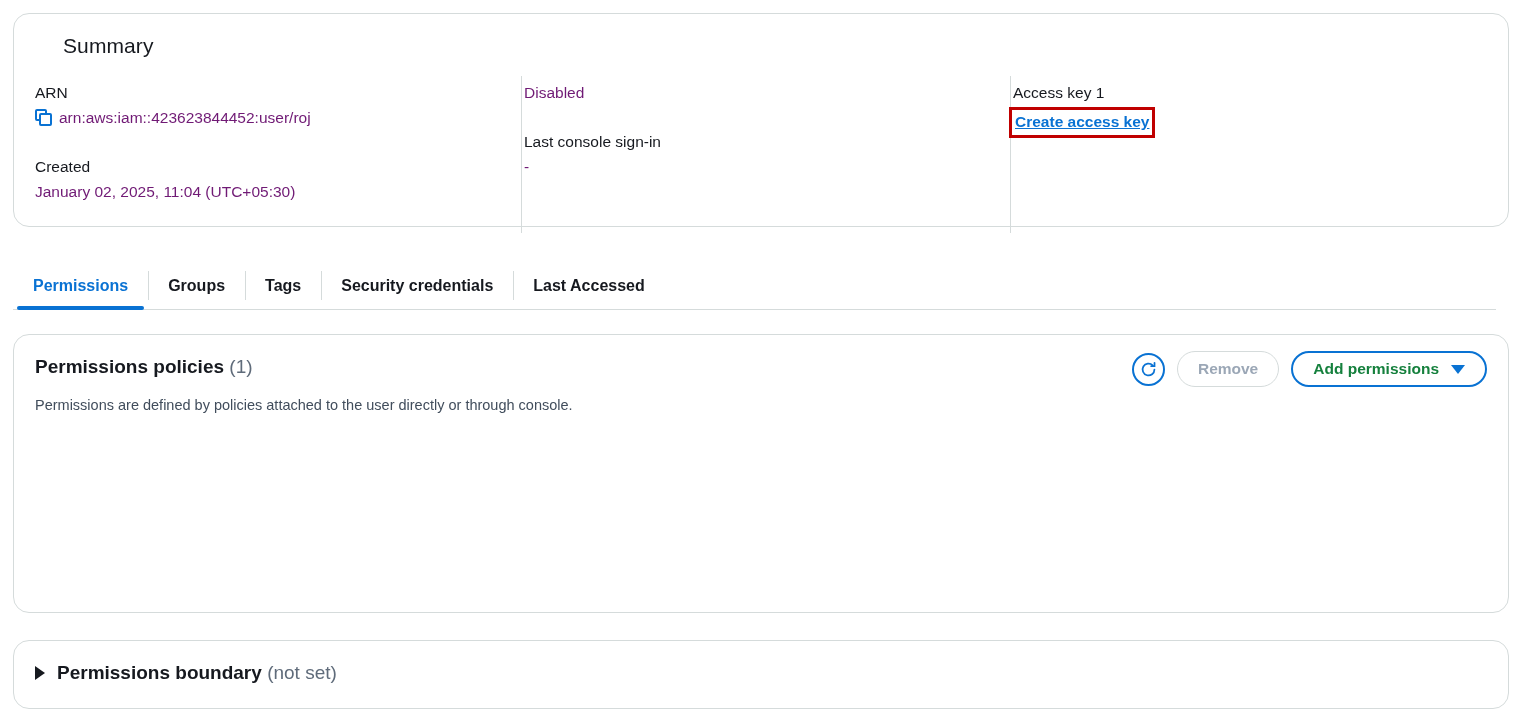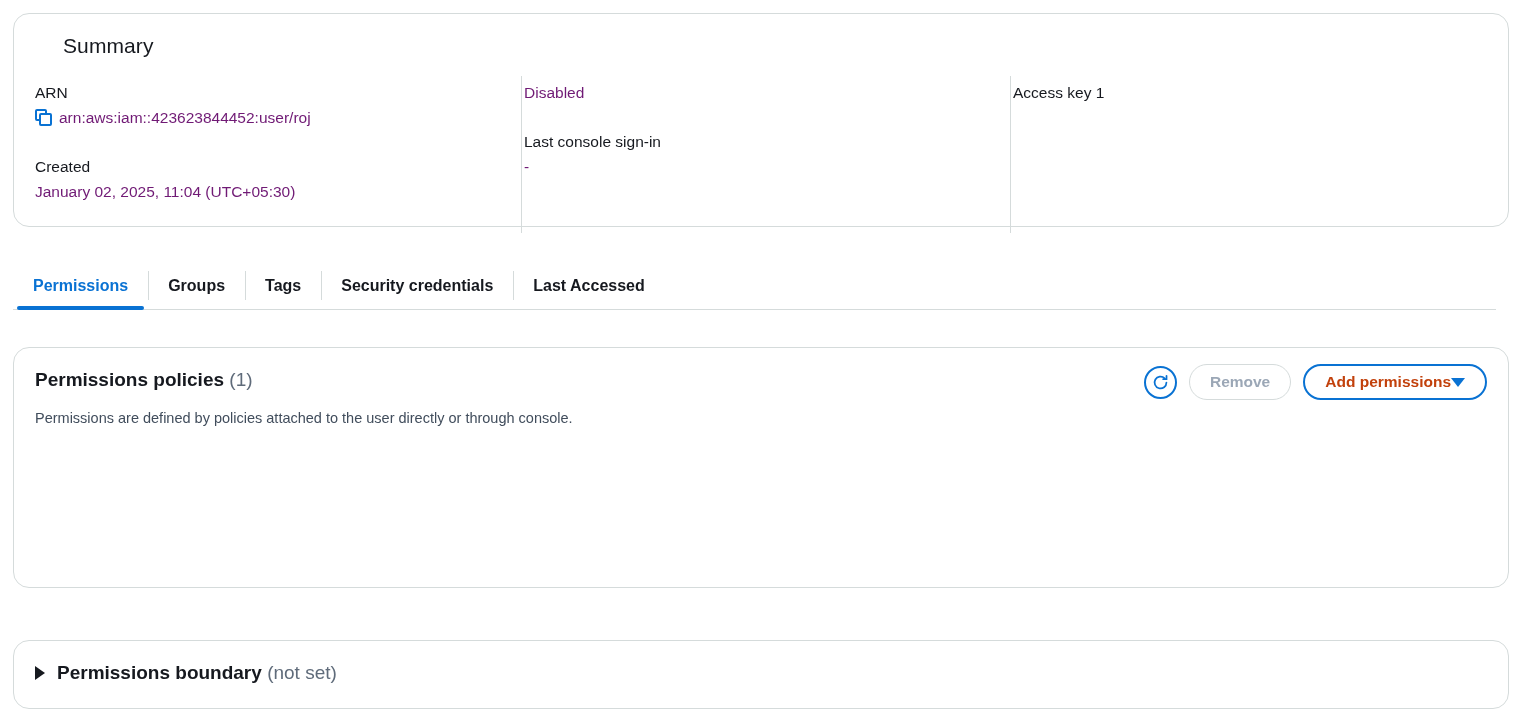--- a/index.html
+++ b/index.html
@@ -75,21 +75,21 @@
     content: ""; position: absolute; left: 0; top: 9px; bottom: 9px;
     width: 1px; background: #d5dbdb;
   }
   .tab.active { color: #0972d3; }
   .tab.active::after {
     content: ""; position: absolute; left: 4px; right: 4px; bottom: -1px;
     height: 4px; background: #0972d3; border-radius: 2px;
   }
 
   
-  #permissions-card { left: 13px; top: 347px; width: 1496px; height: 241px; }
+  #permissions-card { left: 13px; top: 334px; width: 1496px; height: 279px; }
   .perm-title {
     position: absolute; left: 21px; top: 21px;
     font-size: 19px; font-weight: bold; color: #16191f;
   }
   .perm-count { color: #5f6b7a; font-weight: normal; }
   .perm-desc {
     position: absolute; left: 21px; top: 62px;
     font-size: 14.5px; color: #414d5c;
   }
 
@@ -101,21 +101,21 @@
     width: 33px; height: 33px; border: 2px solid #0972d3; border-radius: 50%;
     display: flex; align-items: center; justify-content: center;
     background: #ffffff; cursor: pointer;
   }
   .btn {
     height: 36px; padding: 0 20px; border-radius: 20px; background: #ffffff;
     display: flex; align-items: center; justify-content: center;
     font-size: 15.5px; font-weight: bold; cursor: pointer; white-space: nowrap;
   }
   .btn-disabled { border: 1px solid #d5dbdb; color: #9ba7b6; }
-  .btn-primary-outline { border: 2px solid #0972d3; color: #c2410c; }
+  .btn-primary-outline { border: 2px solid #0972d3; color: #15803d; gap: 12px; }
   .caret-down {
     width: 0; height: 0; border-left: 7px solid transparent;
     border-right: 7px solid transparent; border-top: 9px solid #0972d3;
   }
 
   
   #boundary-card { left: 13px; top: 640px; width: 1496px; height: 69px; }
   .bd-row {
     position: absolute; left: 21px; top: 21px;
     display: flex; align-items: center; gap: 12px; cursor: pointer;
@@ -160,20 +160,23 @@
         <div class="sum-value">Disabled</div>
       </div>
       <div>
         <div class="sum-label">Last console sign-in</div>
         <div class="sum-value">-</div>
       </div>
     </div>
 
     <div class="sum-col" id="sum-col-3">
       <div class="sum-label">Access key 1</div>
+      <span class="redbox">
+        <a class="access-key-link" href="#">Create access key</a>
+      </span>
     </div>
   </div>
 
   <div id="tabs">
     <div class="tab active">
         <span>Permissions</span>
       </div>
     <div class="tab">
         <span>Groups</span>
       </div>

